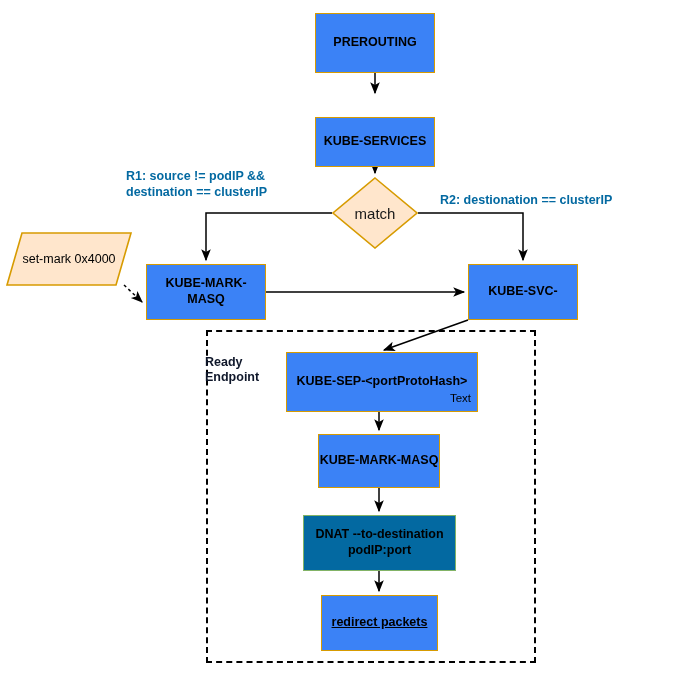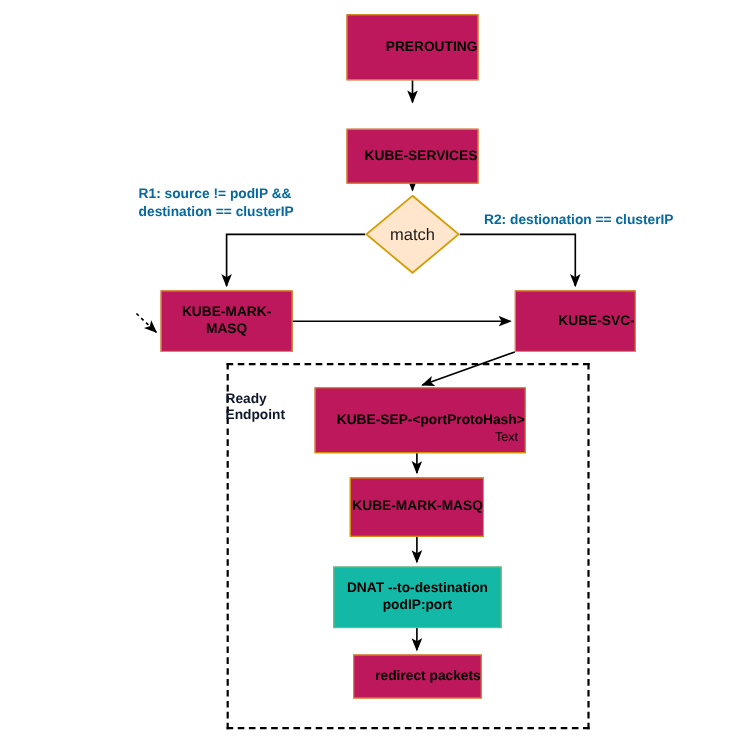--- a/index.html
+++ b/index.html
@@ -23,26 +23,25 @@
     display: flex;
     align-items: center;
     justify-content: center;
     text-align: center;
     font-size: 12.5px;
     font-weight: bold;
     color: #000000;
     line-height: 1.25;
   }
   .proc {
-    background: #be185d;
+    background: #3b82f6;
     border: 1.6px solid #d79b00;
-    justify-content: flex-end;
   }
   .green {
-    background: #14b8a6;
+    background: #0369a1;
     border: 1.6px solid #82b366;
   }
   .diamond-wrap {
     position: absolute;
   }
   .diamond-shape {
     position: absolute;
     left: 0;
     top: 0;
     width: 100%;
@@ -169,20 +168,26 @@
     <span>KUBE-SERVICES</span>
   </div>
 
   <div class="diamond-wrap" style="left:332px; top:177px; width:86px; height:72px;">
     <svg class="diamond-shape" viewBox="0 0 86 72" xmlns="http://www.w3.org/2000/svg">
       <polygon points="43,1 85,36 43,71 1,36" fill="#ffe6cc" stroke="#d79b00" stroke-width="1.6"></polygon>
     </svg>
     <div class="diamond-label">match</div>
   </div>
 
+  <div class="para-wrap" style="left:6px; top:232px; width:126px; height:54px;">
+    <svg class="para-shape" viewBox="0 0 126 54" xmlns="http://www.w3.org/2000/svg">
+      <polygon points="16,1 125,1 110,53 1,53" fill="#ffe6cc" stroke="#d79b00" stroke-width="1.6"></polygon>
+    </svg>
+    <div class="para-label">set-mark 0x4000</div>
+  </div>
 
   <div class="node proc" style="left:146px; top:264px; width:120px; height:56px;">
     <span>KUBE-MARK-MASQ</span>
   </div>
 
   <div class="node proc" style="left:468px; top:264px; width:110px; height:56px;">
     <span>KUBE-SVC-</span>
   </div>
 
   <div class="node proc" style="left:286px; top:352px; width:192px; height:60px;">
@@ -192,21 +197,21 @@
 
   <div class="node proc" style="left:318px; top:434px; width:122px; height:54px;">
     <span>KUBE-MARK-MASQ</span>
   </div>
 
   <div class="node green" style="left:303px; top:515px; width:153px; height:56px;">
     <span style="white-space:pre-line;">DNAT --to-destination
 podIP:port</span>
   </div>
 
-  <div class="node proc" style="left:321px; top:595px; width:117px; height:40px;">
+  <div class="node proc" style="left:321px; top:595px; width:117px; height:56px;text-decoration:underline;">
     <span>redirect packets</span>
   </div>
 
   <div class="edge-label" style="left:126px; top:168px;">R1:  source != podIP &amp;&amp;
 destination == clusterIP</div>
 
   <div class="edge-label" style="left:440px; top:192px;">R2:  destionation == clusterIP</div>
 
 </div>
 

